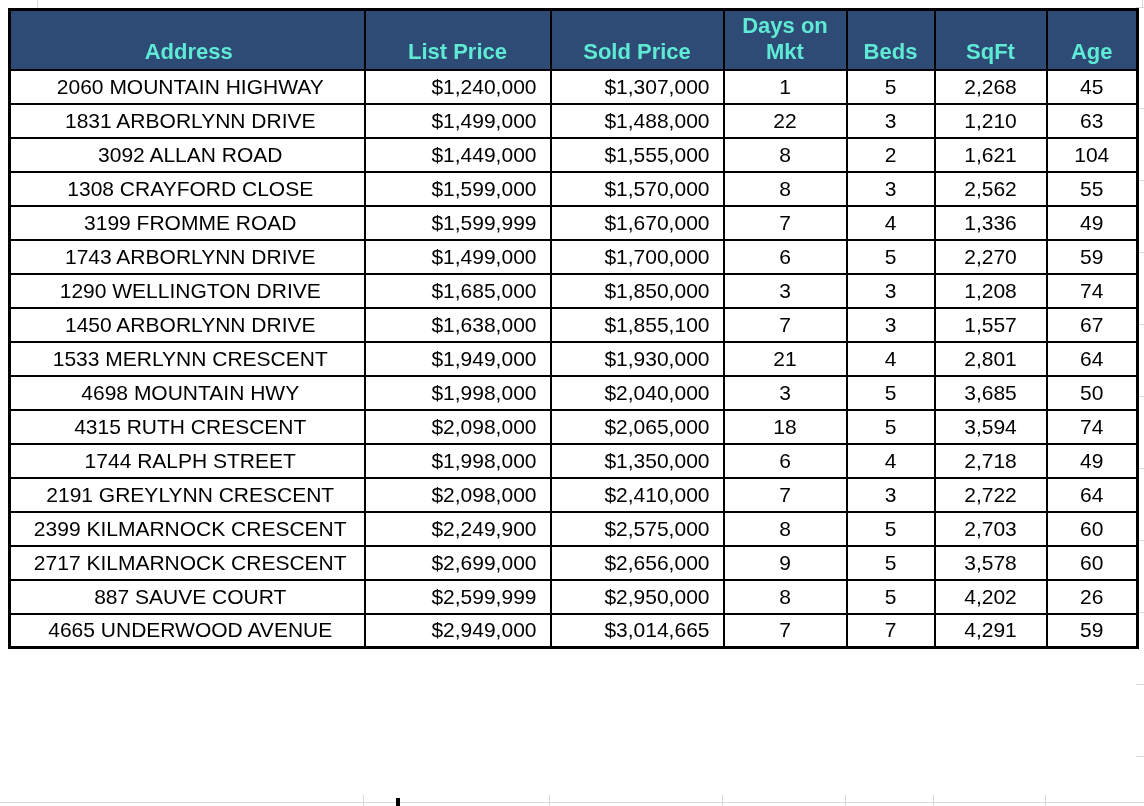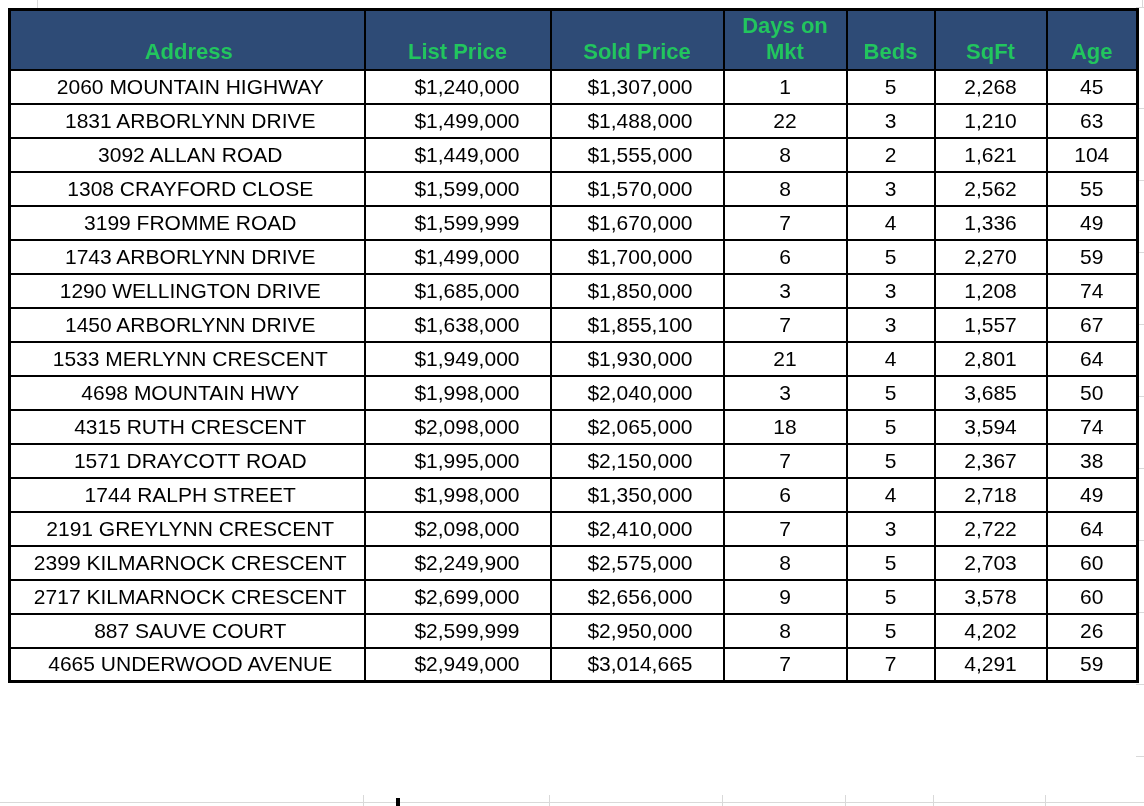--- a/index.html
+++ b/index.html
@@ -22,42 +22,42 @@
     position: absolute;
     left: 8px; top: 8px;
     width: 1128px;
     border-collapse: collapse;
     table-layout: fixed;
     border: 3px solid var(--border);
   }
   th, td { border: 2px solid var(--border); overflow: hidden; }
   thead th {
     background: var(--header-bg);
-    color: #22c55e;
+    color: #5eead4;
     font-weight: bold;
     font-size: 22px;
     line-height: 1.18;
     height: 60px;
     vertical-align: bottom;
     text-align: center;
     padding: 0 2px 4px 2px;
     white-space: nowrap;
   }
   thead th.wrap { white-space: normal; }
   thead th.c0 { text-align: center; padding-left: 5px; }
   tbody td {
     font-size: 21px;
     color: #000000;
     height: 34px;
     vertical-align: middle;
     white-space: nowrap;
     padding: 0;
   }
   td.c0 { text-align: center;  padding-left: 6px; }
-  td.c1, td.c2 { text-align: right; padding-right: 30px; }
+  td.c1, td.c2 { text-align: right; padding-right: 13px; }
   td.c3, td.c4, td.c5, td.c6 { text-align: center; }
 </style>
 </head>
 <body>
 
 <div class="gl v" style="left:37px;   top:0;     height:8px;"></div>
 <div class="gl v" style="left:1142px; top:0;     height:8px;"></div>
 <div class="gl h" style="left:1136px; top:7px;   width:8px;"></div>
 <div class="gl h" style="left:1136px; top:108px; width:8px;"></div>
 <div class="gl h" style="left:1136px; top:180px; width:8px;"></div>
@@ -193,29 +193,20 @@
       <tr>
         <td class="c0">4315 RUTH CRESCENT</td>
         <td class="c1">$2,098,000</td>
         <td class="c2">$2,065,000</td>
         <td class="c3">18</td>
         <td class="c4">5</td>
         <td class="c5">3,594</td>
         <td class="c6">74</td>
       </tr>
       <tr>
-        <td class="c0">1571 DRAYCOTT ROAD</td>
-        <td class="c1">$1,995,000</td>
-        <td class="c2">$2,150,000</td>
-        <td class="c3">7</td>
-        <td class="c4">5</td>
-        <td class="c5">2,367</td>
-        <td class="c6">38</td>
-      </tr>
-      <tr>
         <td class="c0">1744 RALPH STREET</td>
         <td class="c1">$1,998,000</td>
         <td class="c2">$1,350,000</td>
         <td class="c3">6</td>
         <td class="c4">4</td>
         <td class="c5">2,718</td>
         <td class="c6">49</td>
       </tr>
       <tr>
         <td class="c0">2191 GREYLYNN CRESCENT</td>

